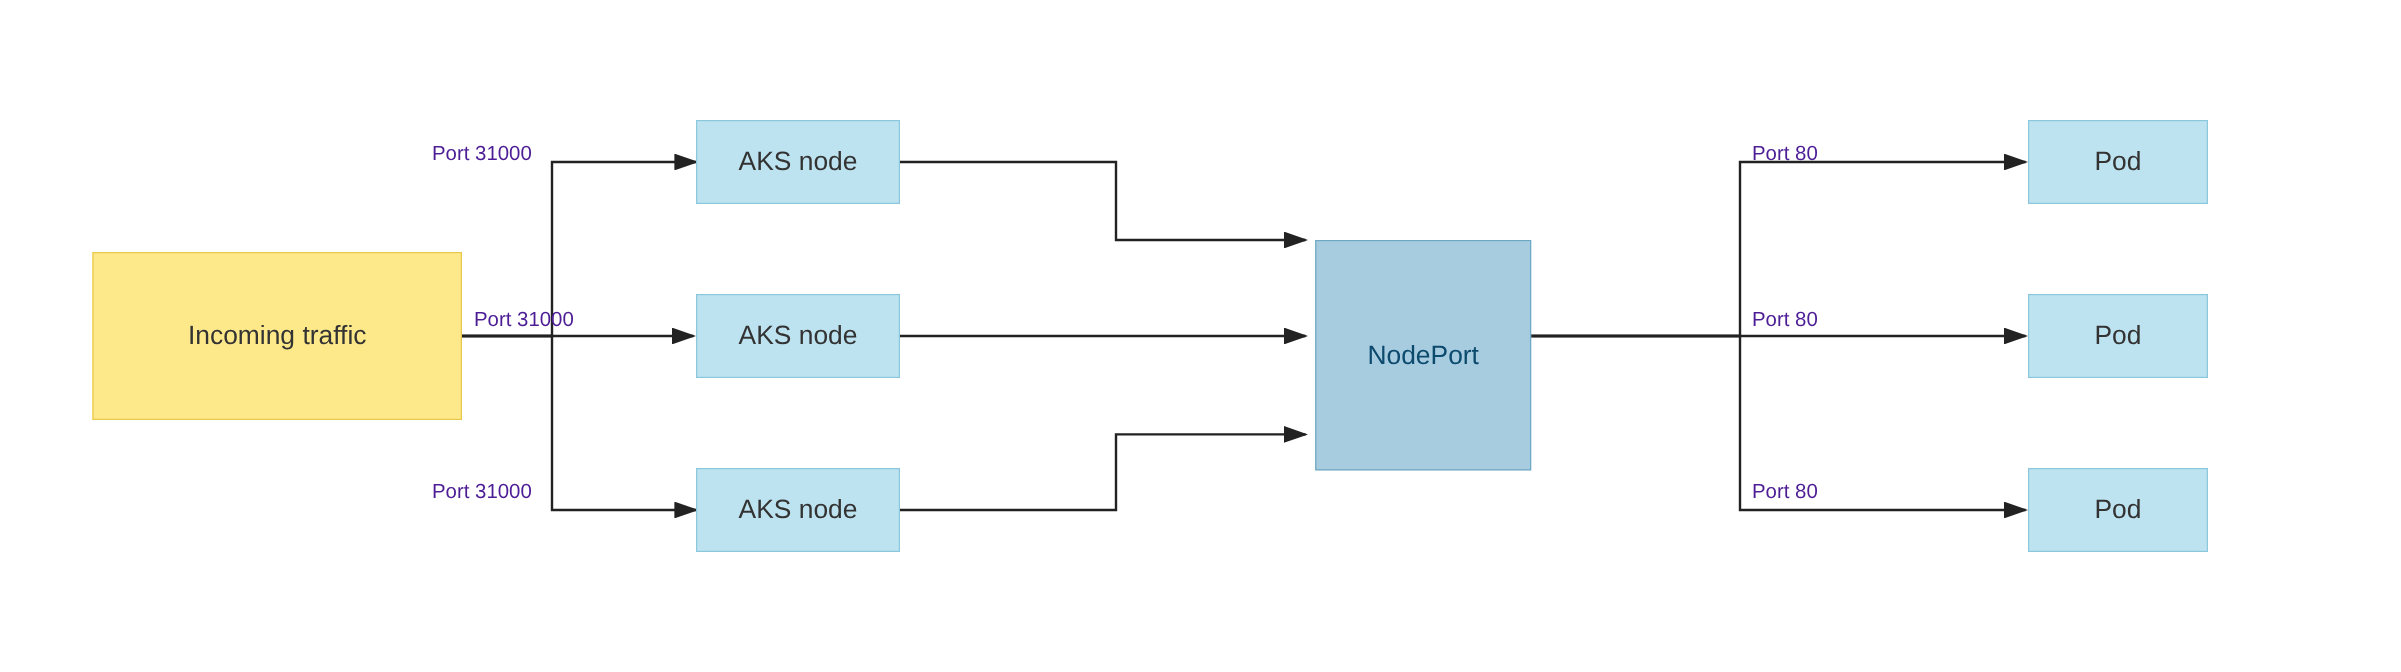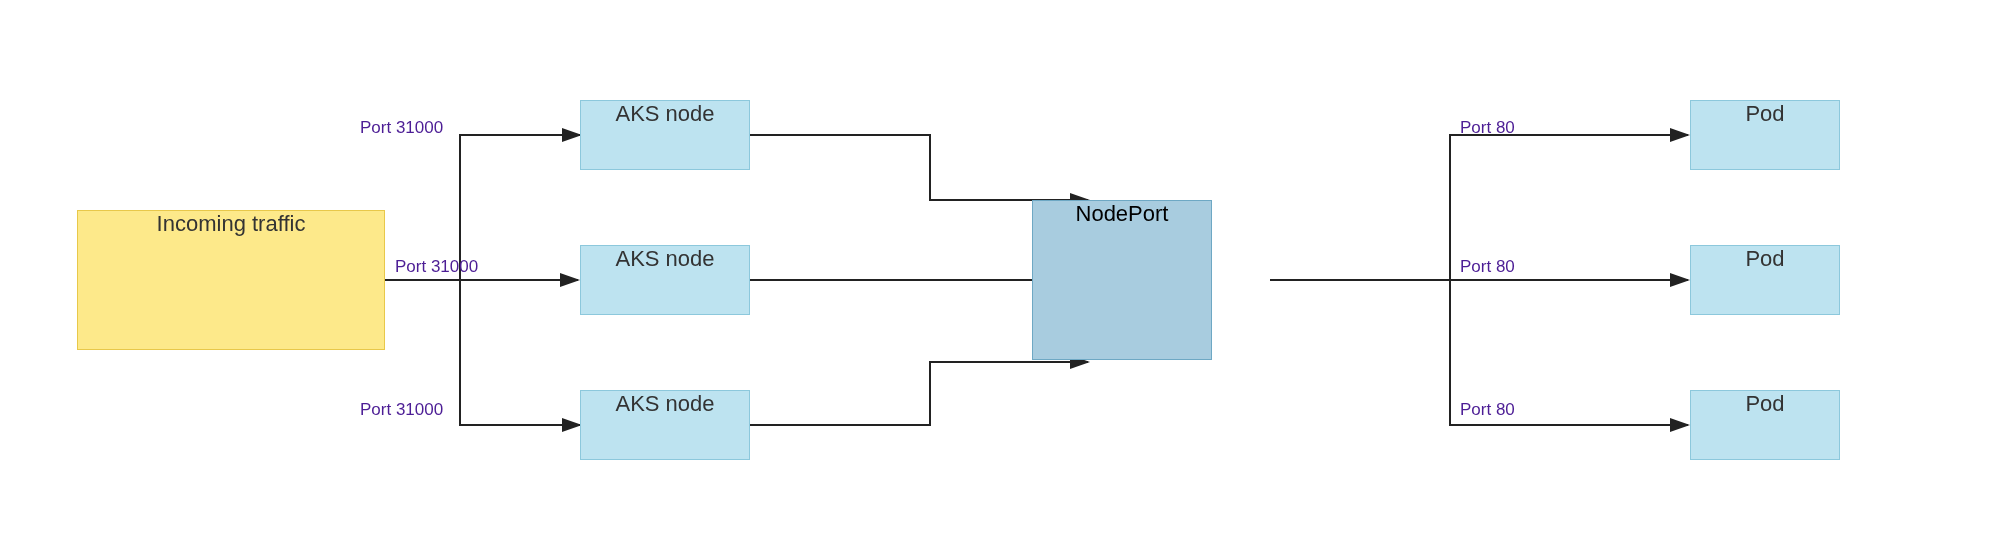--- a/index.html
+++ b/index.html
@@ -17,20 +17,21 @@
     }
     svg.diagram-svg {
       position: absolute;
       top: 0; left: 0;
       width: 2001px;
       height: 560px;
     }
     .node-box {
       position: absolute;
       display: flex;
+      align-items: center;
       justify-content: center;
       font-size: 22px;
       font-weight: 500;
       border: 1.5px solid #bbb;
     }
     .node-incoming {
       background: #fde98a;
       border-color: #e8c84a;
       color: #333;
       left: 77px;
@@ -61,25 +62,25 @@
       border-color: #8cc8dc;
       color: #333;
       left: 580px;
       top: 390px;
       width: 170px;
       height: 70px;
     }
     .node-nodeport {
       background: #a8ccdf;
       border-color: #6ea8c4;
-      color: #000000;
-      left: 1032px;
+      color: #0c4a6e;
+      left: 1096px;
       top: 200px;
       width: 180px;
-      height: 160px;
+      height: 192px;
     }
     .node-pod1 {
       background: #bde3f0;
       border-color: #8cc8dc;
       color: #333;
       left: 1690px;
       top: 100px;
       width: 150px;
       height: 70px;
     }

